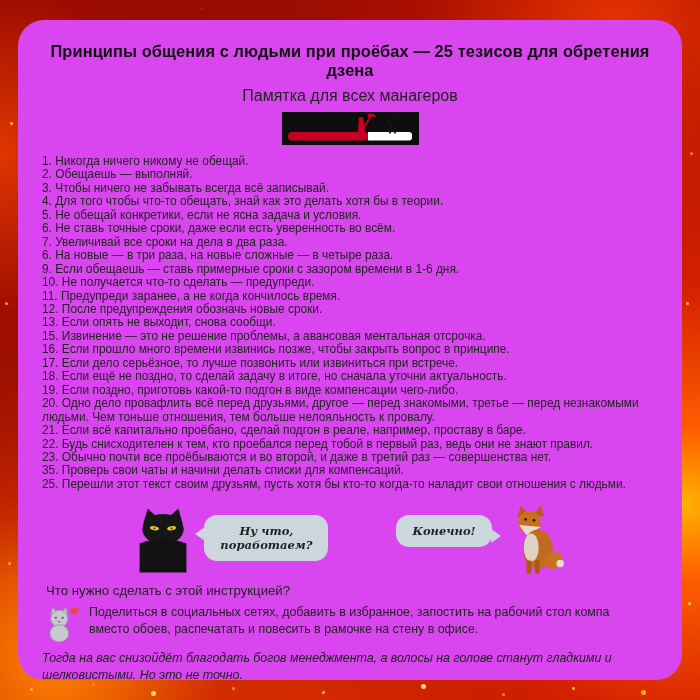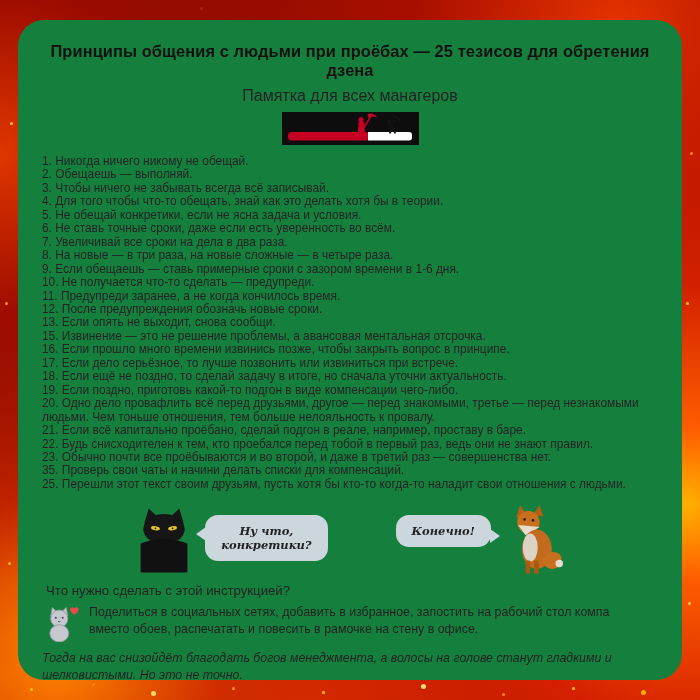--- a/index.html
+++ b/index.html
@@ -28,21 +28,21 @@
     box-shadow:
       30px 688px 0 0 #ffc400, 92px 683px 0 0 #ff8a00, 152px 692px 0 1px #ffd864,
       232px 687px 0 0 #ff9a00, 322px 691px 0 0 #ffc400, 422px 685px 0 1px #ffdd66,
       502px 693px 0 0 #ff8a00, 572px 687px 0 0 #ffc400, 642px 691px 0 1px #ffb300,
       688px 602px 0 0 #ffd050, 692px 481px 0 1px #ff9a00, 686px 302px 0 0 #ffc400,
       690px 152px 0 0 #ff8a00, 8px 562px 0 0 #ffb300, 5px 302px 0 0 #ff9a00,
       10px 122px 0 0 #ffc400, 200px 7px 0 0 #b32000, 520px 9px 0 0 #c22600;
   }
   .panel{
     position:absolute;left:18px;top:20px;right:18px;bottom:20px;
-    background:#15803d;border-radius:26px;
+    background:#d946ef;border-radius:26px;
     padding:20px 22px 12px 22px;box-sizing:border-box;
   }
   .title{
     text-align:center;font-weight:bold;font-size:16.4px;color:#111;
     margin:2px 0 7px 0;letter-spacing:.1px;
   }
   .subtitle{text-align:center;font-size:16px;color:#222;margin:0 0 7px 0;}
   .logo-wrap{display:flex;justify-content:center;margin:0 0 10px 0;}
   .logo{width:137px;height:33px;background:#0d0d0d;display:block;}
   .theses{
@@ -110,21 +110,21 @@
   </div>
 
   <ul class="theses">
     <li>1. Никогда ничего никому не обещай.</li>
     <li>2. Обещаешь — выполняй.</li>
     <li>3. Чтобы ничего не забывать всегда всё записывай.</li>
     <li>4. Для того чтобы что-то обещать, знай как это делать хотя бы в теории.</li>
     <li>5. Не обещай конкретики, если не ясна задача и условия.</li>
     <li>6. Не ставь точные сроки, даже если есть уверенность во всём.</li>
     <li>7. Увеличивай все сроки на дела в два раза.</li>
-    <li>8. На новые — в три раза, на новые сложные — в четыре раза.</li>
+    <li>6. На новые — в три раза, на новые сложные — в четыре раза.</li>
     <li>9. Если обещаешь — ставь примерные сроки с зазором времени в 1-6 дня.</li>
     <li>10. Не получается что-то сделать — предупреди.</li>
     <li>11. Предупреди заранее, а не когда кончилось время.</li>
     <li>12. После предупреждения обозначь новые сроки.</li>
     <li>13. Если опять не выходит, снова сообщи.</li>
     <li>15. Извинение — это не решение проблемы, а авансовая ментальная отсрочка.</li>
     <li>16. Если прошло много времени извинись позже, чтобы закрыть вопрос в принципе.</li>
     <li>17. Если дело серьёзное, то лучше позвонить или извиниться при встрече.</li>
     <li>18. Если ещё не поздно, то сделай задачу в итоге, но сначала уточни актуальность.</li>
     <li>19. Если поздно, приготовь какой-то подгон в виде компенсации чего-либо.</li>
@@ -141,21 +141,21 @@
       <path d="M8 18 L13 1 L25 12 Z" fill="#161616"></path>
       <path d="M52 18 L47 1 L35 12 Z" fill="#161616"></path>
       <ellipse cx="30" cy="24" rx="23" ry="17" fill="#161616"></ellipse>
       <path d="M4 40 Q30 30 56 40 L56 72 L4 72 Z" fill="#111111"></path>
       <ellipse cx="20.5" cy="23" rx="5" ry="2.3" fill="#e5c427" transform="rotate(10 20.5 23)"></ellipse>
       <ellipse cx="39.5" cy="23" rx="5" ry="2.3" fill="#e5c427" transform="rotate(-10 39.5 23)"></ellipse>
       <circle cx="20.5" cy="23" r="1" fill="#1a1a1a"></circle>
       <circle cx="39.5" cy="23" r="1" fill="#1a1a1a"></circle>
     </svg>
     <div class="bubble left">Ну что,
-конкретики?</div>
+поработаем?</div>
     <div style="width:40px"></div>
     <div class="bubble right">Конечно!</div>
     <svg width="58" height="68" viewBox="0 0 62 72">
       <path d="M12 12 L16 -1 L24 10 Z" fill="#b85d14"></path>
       <path d="M30 9 L37 -1 L41 11 Z" fill="#b85d14"></path>
       <circle cx="25" cy="17" r="12" fill="#c9701f"></circle>
       <path d="M14 20 L37 22 L22 31 Z" fill="#e6ddd0"></path>
       <ellipse cx="34" cy="46" rx="16" ry="21" fill="#c26a1d"></ellipse>
       <ellipse cx="27" cy="44" rx="8" ry="15" fill="#ddd3c4"></ellipse>
       <rect x="22" y="58" width="5" height="14" fill="#a85a12"></rect>

